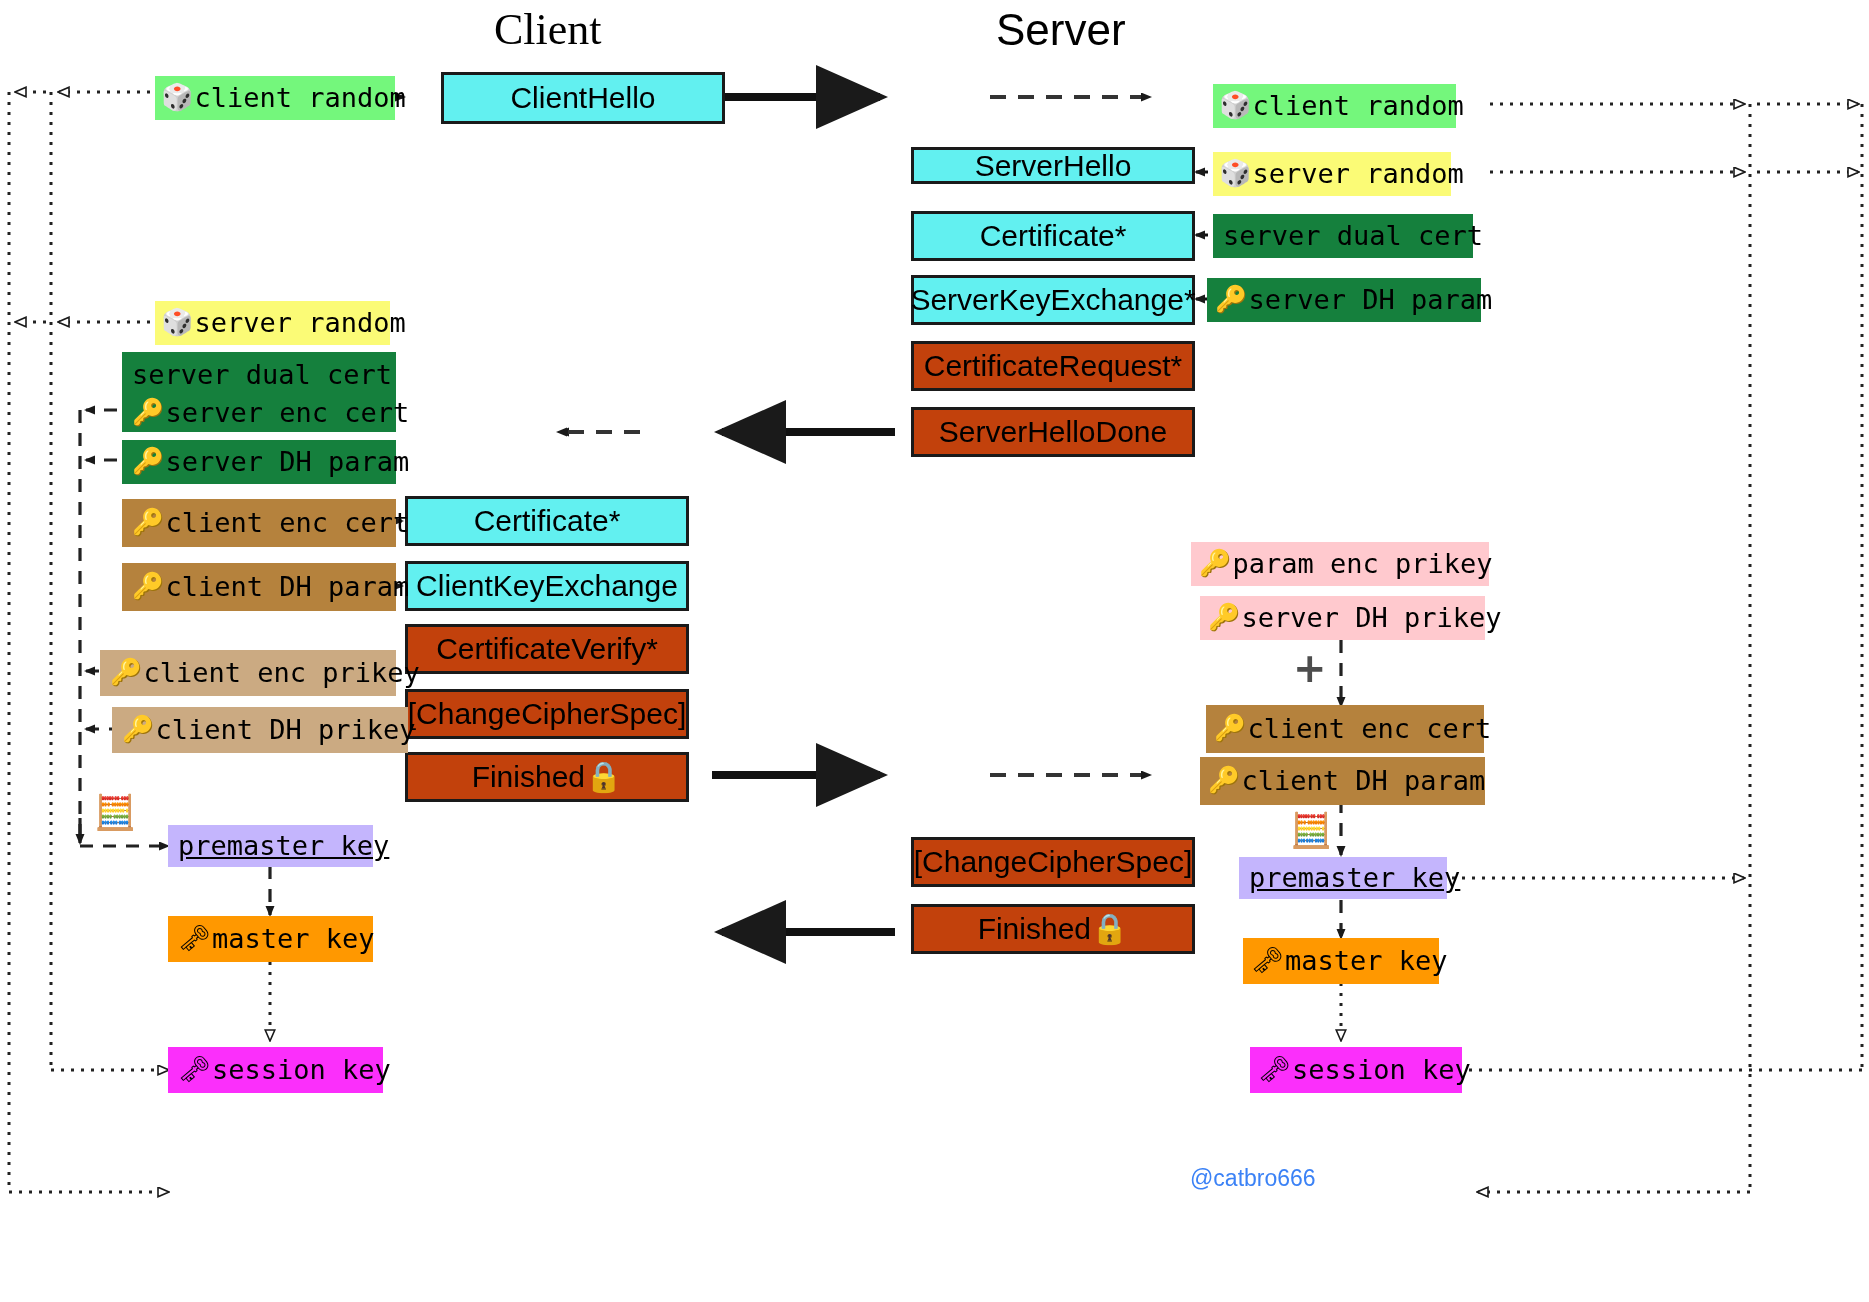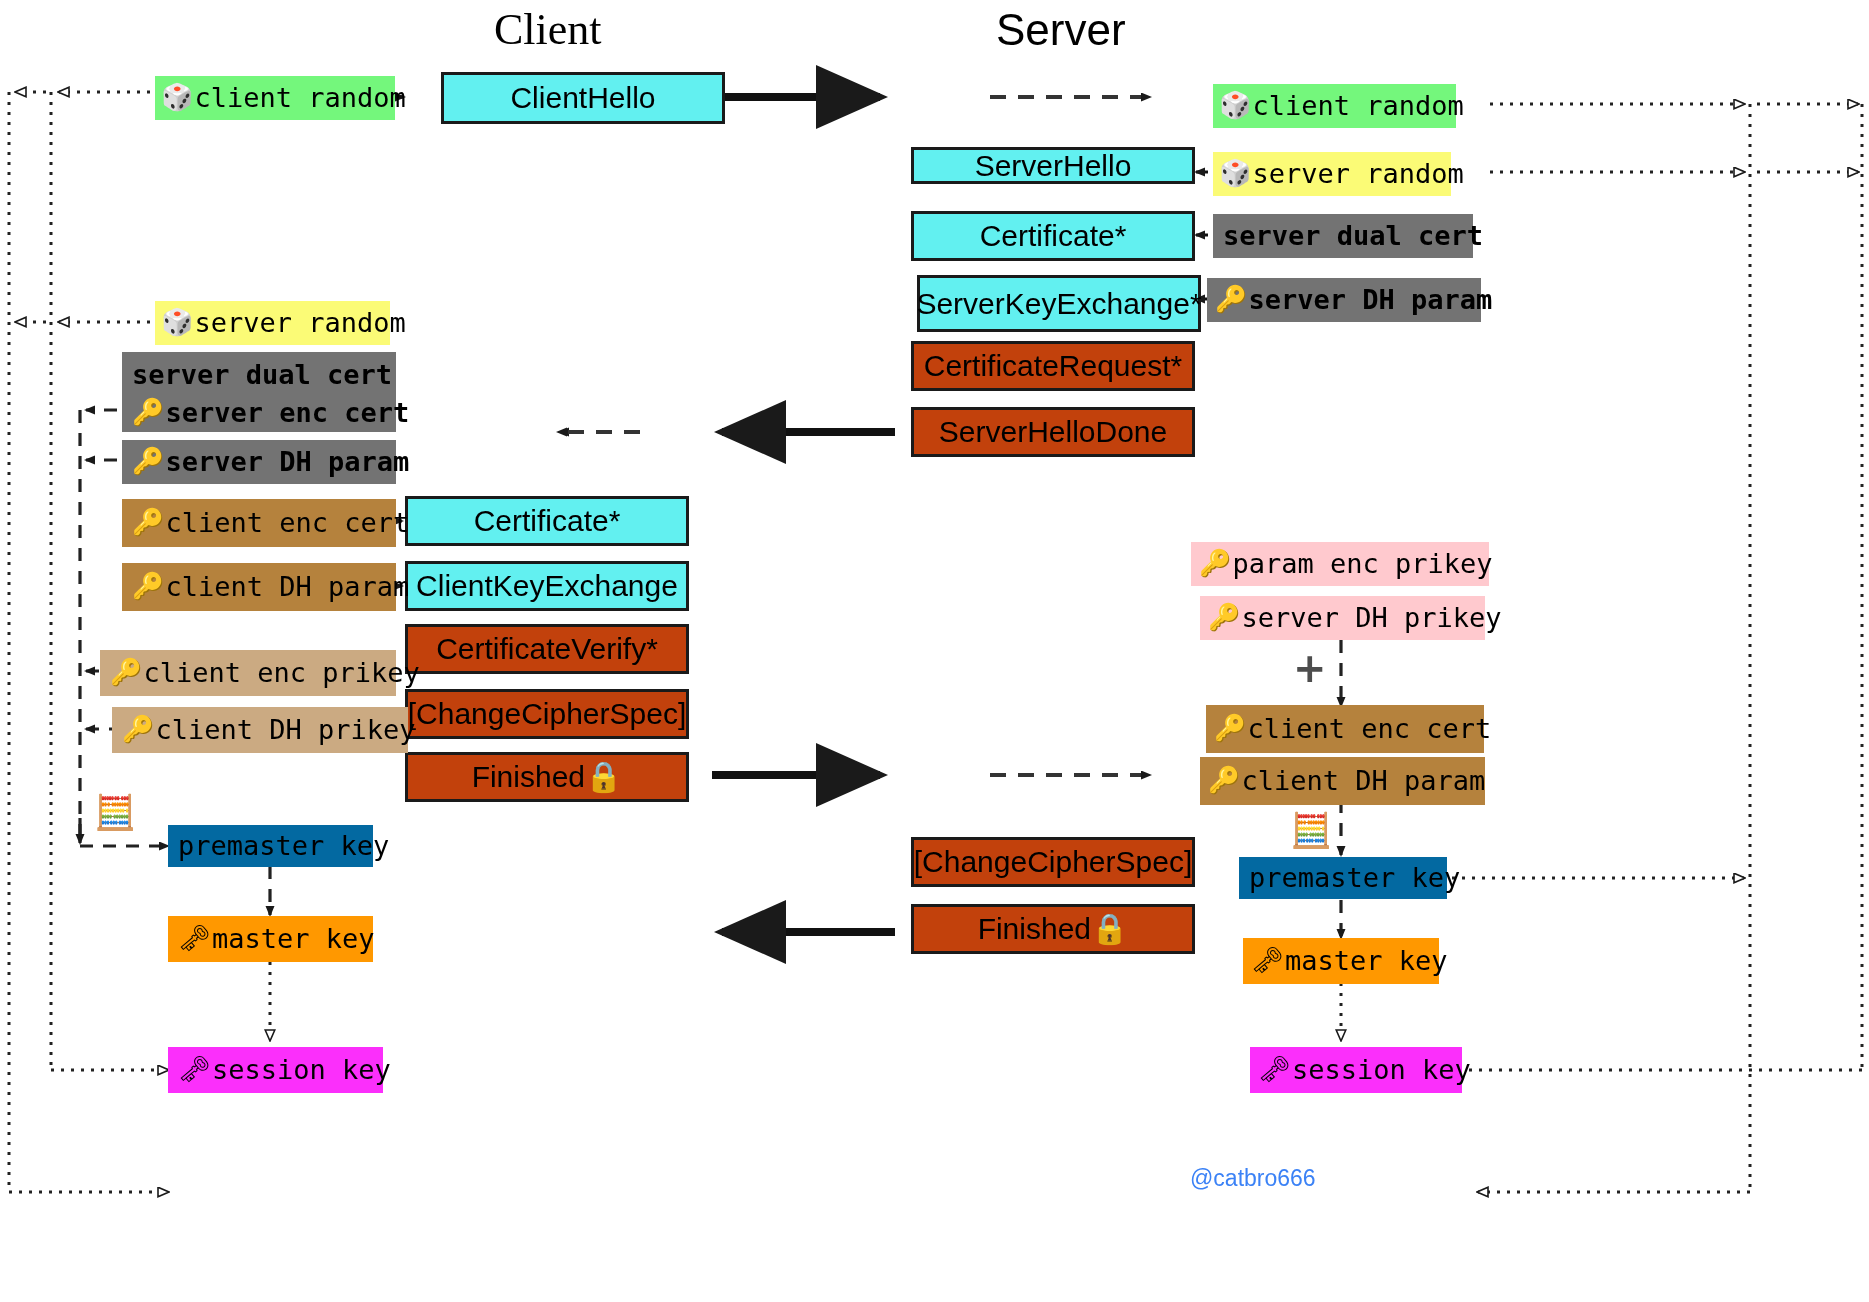--- a/index.html
+++ b/index.html
@@ -24,25 +24,25 @@
         font-size:27px;line-height:1.12;white-space:nowrap;padding-left:6px;}
   .chip.two-line{display:block;padding-top:4px;}
   .chip .ln{display:flex;align-items:center;height:38px;}
 
   .emoji{font-family:"DejaVu Sans",sans-serif;font-size:26px;
          display:inline-block;margin-right:1px;}
 
   
   .c-green  {background:#74f77c;}
   .c-yellow {background:#fbfb76;}
-  .c-salmon {background:#737373;font-weight:bold;}
+  .c-salmon {background:#15803d;}
   .c-brown  {background:#b5823d;}
   .c-tan    {background:#cbaa82;}
   .c-pink   {background:#ffc9ce;}
-  .c-purple {background:#0369a1;}
+  .c-purple {background:#c4b5fd;text-decoration:underline;}
   .c-orange {background:#ff9800;}
   .c-magenta{background:#fb2ffb;}
 
   .plus-sign{position:absolute;font-family:"DejaVu Sans",sans-serif;
              font-size:40px;font-weight:bold;color:#4d4d4d;line-height:1;}
   .watermark{position:absolute;font-family:"Liberation Sans",sans-serif;
              font-size:23px;color:#3b82f6;white-space:nowrap;}
 
   svg.lines{position:absolute;left:0;top:0;width:1869px;height:1302px;
             pointer-events:none;}
@@ -158,21 +158,21 @@
 
   <div class="msgbox cyan" style="left:405px;top:72px;width:284px;height:52px;margin-left:36px;">ClientHello</div>
   <div class="msgbox cyan" style="left:405px;top:496px;width:284px;height:50px;">Certificate*</div>
   <div class="msgbox cyan" style="left:405px;top:561px;width:284px;height:50px;">ClientKeyExchange</div>
   <div class="msgbox" style="left:405px;top:624px;width:284px;height:50px;">CertificateVerify*</div>
   <div class="msgbox" style="left:405px;top:689px;width:284px;height:50px;">[ChangeCipherSpec]</div>
   <div class="msgbox" style="left:405px;top:752px;width:284px;height:50px;">Finished🔒</div>
 
   <div class="msgbox cyan" style="left:911px;top:147px;width:284px;height:37px;">ServerHello</div>
   <div class="msgbox cyan" style="left:911px;top:211px;width:284px;height:50px;">Certificate*</div>
-  <div class="msgbox cyan" style="left:911px;top:275px;width:284px;height:57px;margin-left:6px;">ServerKeyExchange*</div>
+  <div class="msgbox cyan" style="left:911px;top:275px;width:284px;height:50px;">ServerKeyExchange*</div>
   <div class="msgbox" style="left:911px;top:341px;width:284px;height:50px;">CertificateRequest*</div>
   <div class="msgbox" style="left:911px;top:407px;width:284px;height:50px;">ServerHelloDone</div>
   <div class="msgbox" style="left:911px;top:837px;width:284px;height:50px;">[ChangeCipherSpec]</div>
   <div class="msgbox" style="left:911px;top:904px;width:284px;height:50px;">Finished🔒</div>
 
   <div class="chip c-green" style="left:155px;top:76px;width:240px;height:44px;">
     <span class="emoji">🎲</span>
     <span>client random</span>
   </div>
 

